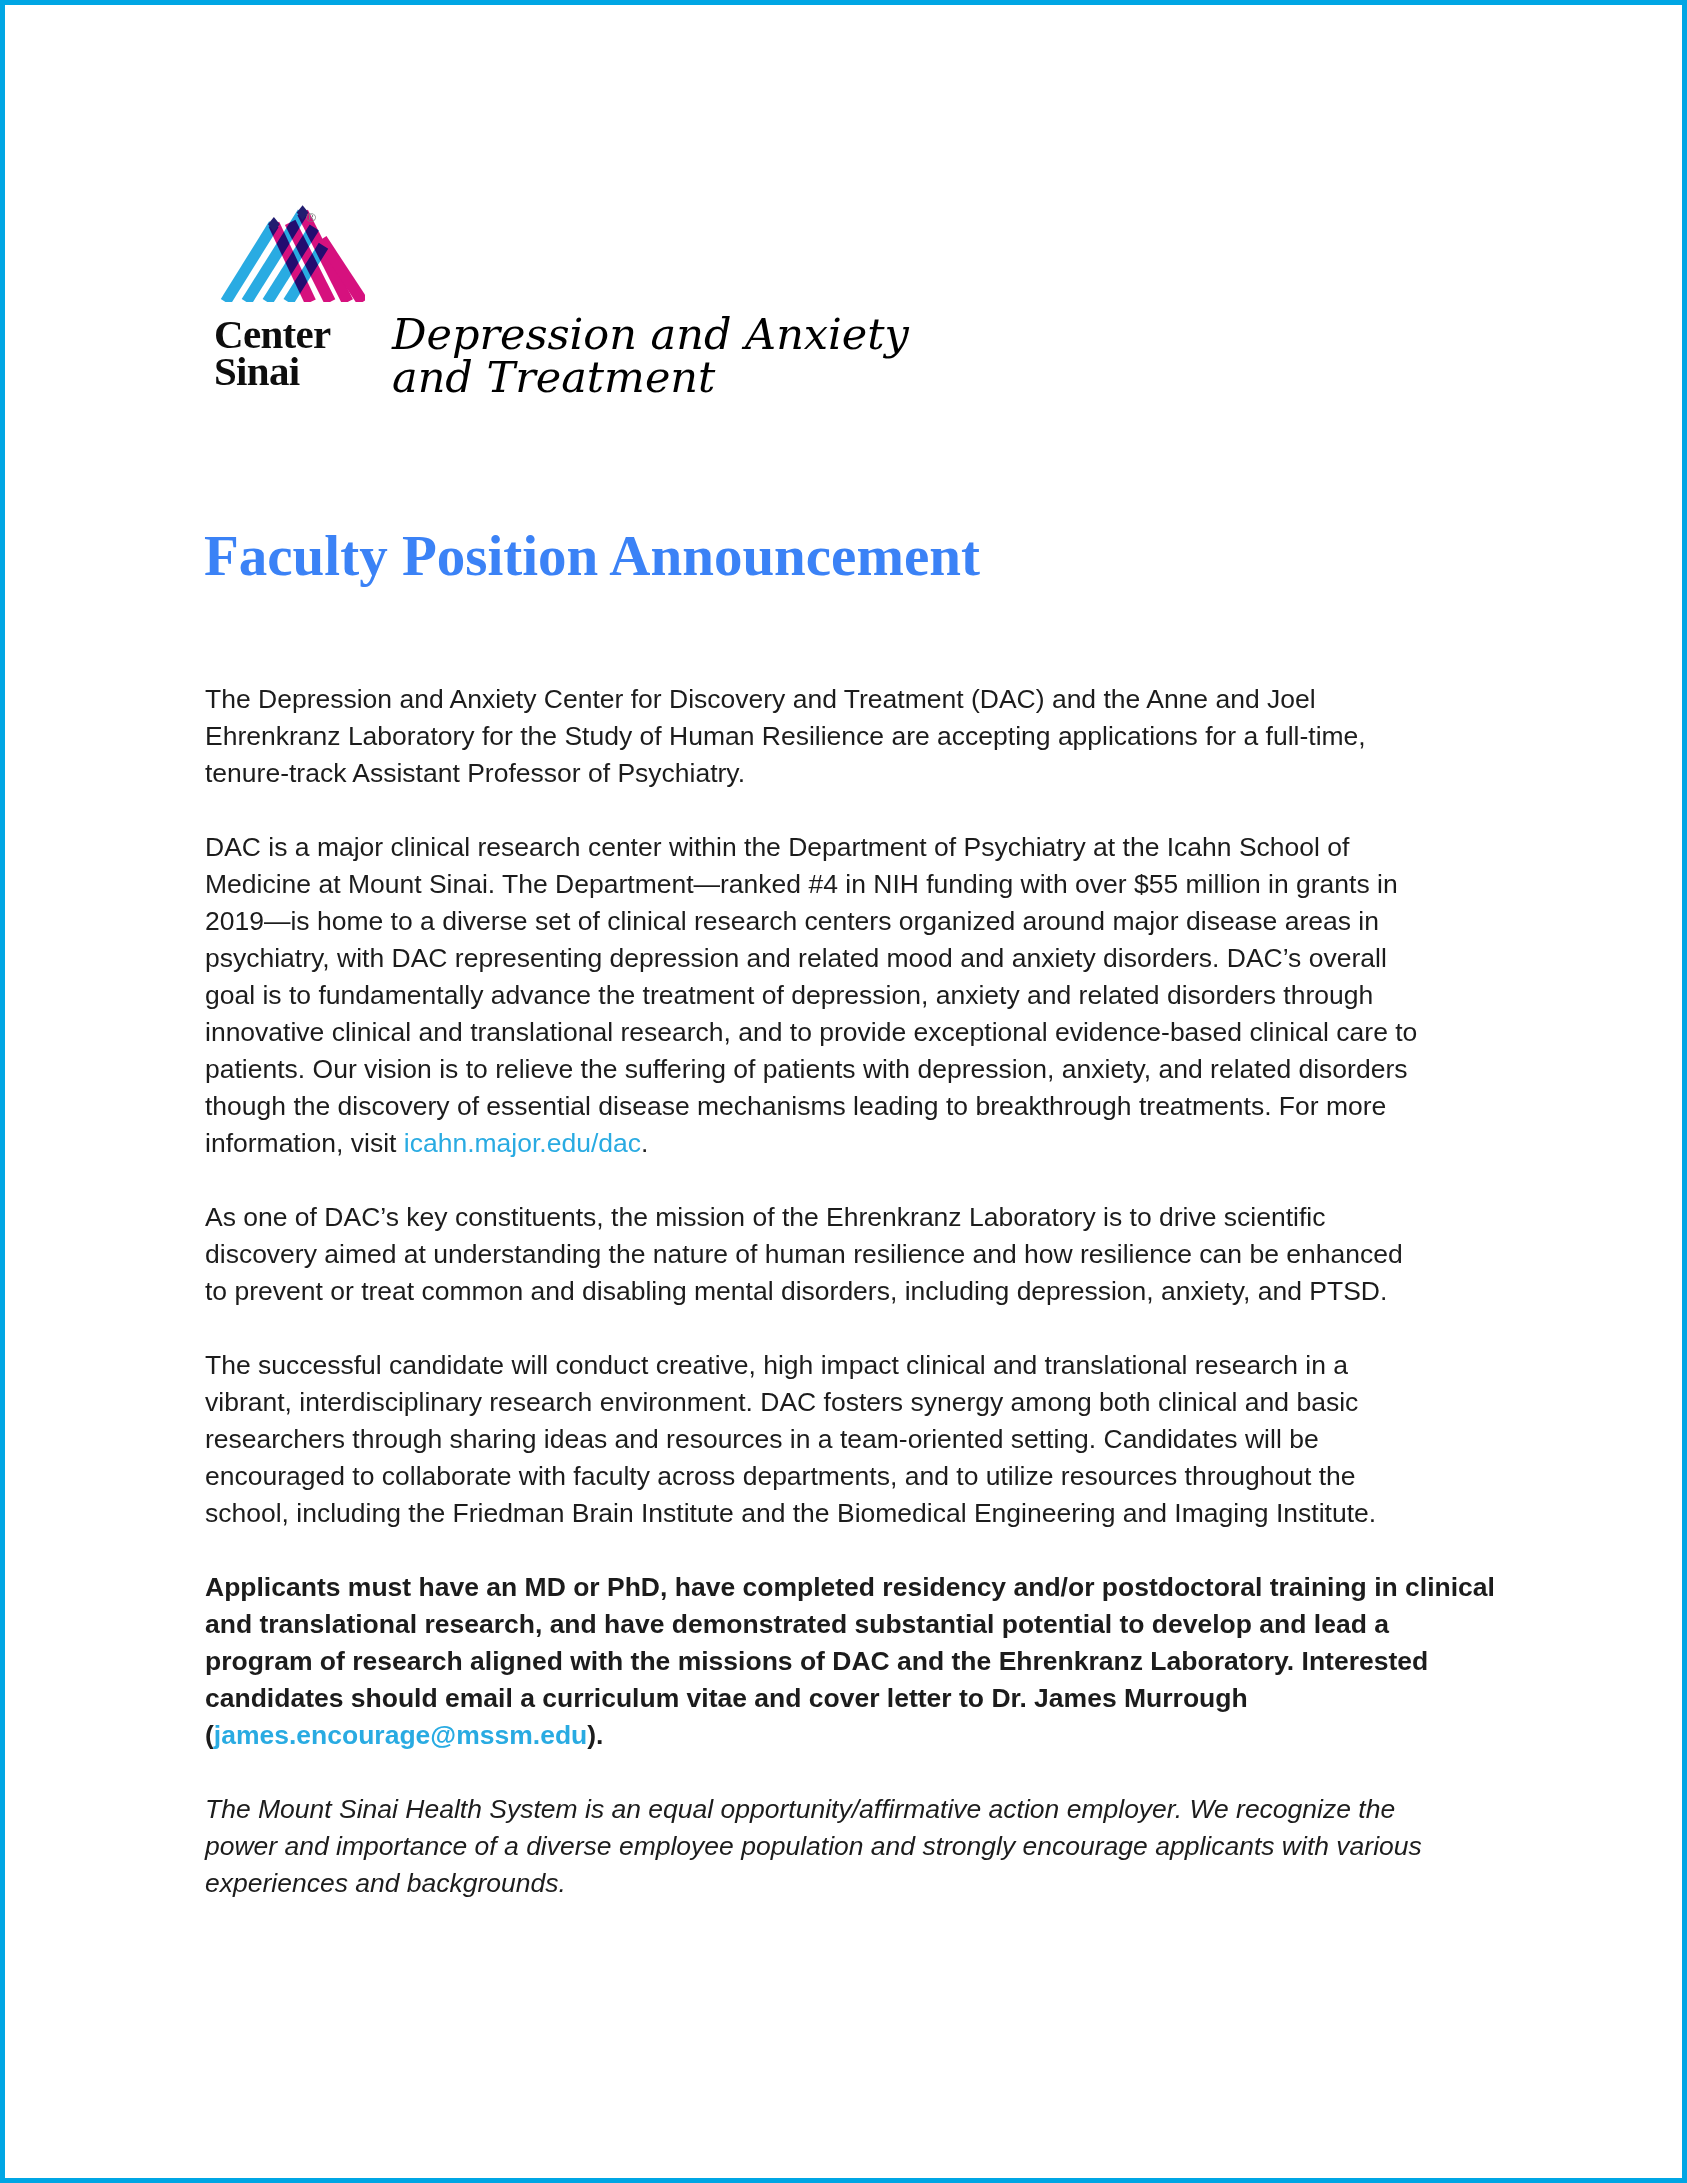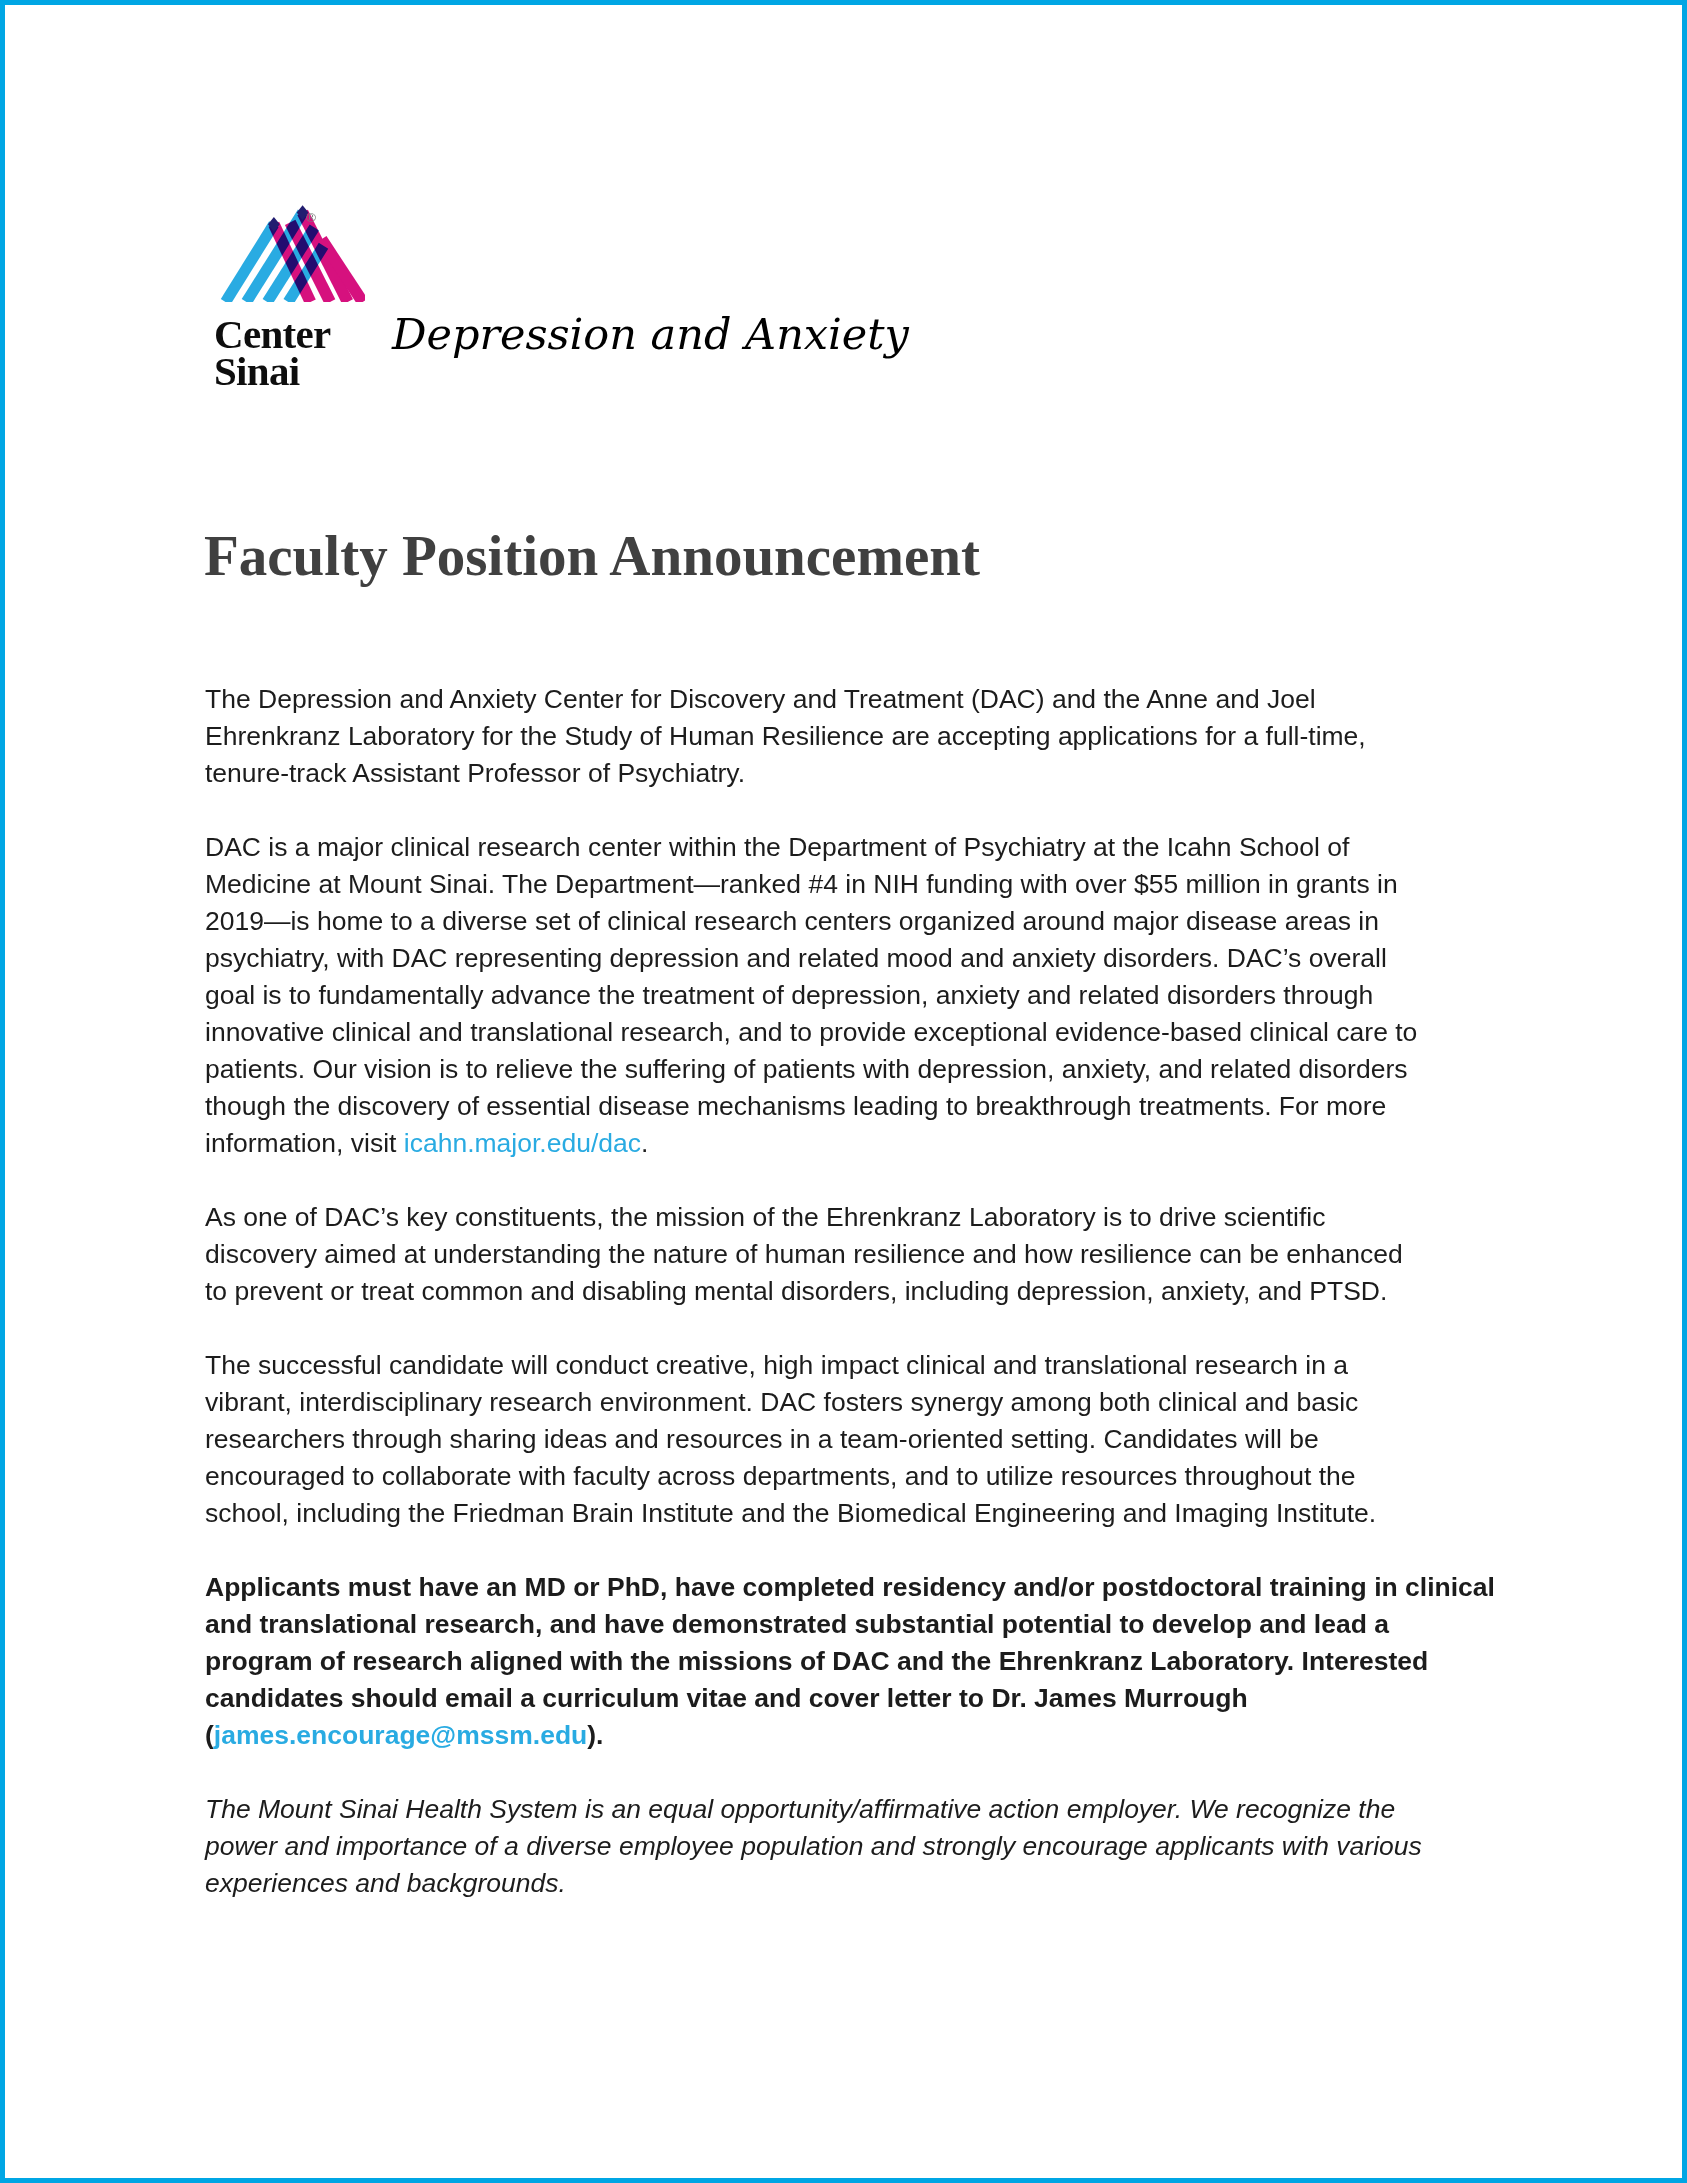--- a/index.html
+++ b/index.html
@@ -37,21 +37,21 @@
     font-size:43px;line-height:43px;
     color:#000000;
   }
   #org-name span{display:block;}
   
   #doc-title{
     position:absolute;left:204px;top:526px;
     font-family:"Liberation Serif",serif;
     font-weight:bold;
     font-size:57px;line-height:60px;
-    color:#404040;
+    color:#3b82f6;
     margin:0;
   }
   
   #paragraphs{
     position:absolute;left:205px;top:681px;width:1330px;
     font-size:26.5px;line-height:37px;
     color:#1c1c1c;
   }
   .para{
     margin:0 0 37px 0;
@@ -93,20 +93,21 @@
     <text x="131" y="27" style="font-family:'DejaVu Sans',sans-serif;font-size:20px;fill:#7d7d7d;">®</text>
   </svg>
 
   <div id="brand-wordmark">
     <span>Center</span>
     <span>Sinai</span>
   </div>
 
   <div id="org-name">
     <span>Depression and Anxiety</span>
+    <span>and Treatment</span>
   </div>
 
   <h1 id="doc-title">Faculty Position Announcement</h1>
 
   <div id="paragraphs" style="color: rgb(28, 28, 28);">
       <p class="para normal"><span>The Depression and Anxiety Center for Discovery and Treatment (DAC) and the Anne and Joel
 Ehrenkranz Laboratory for the Study of Human Resilience are accepting applications for a full-time,
 tenure-track Assistant Professor of Psychiatry.</span></p>
       <p class="para normal"><span>DAC is a major clinical research center within the Department of Psychiatry at the Icahn School of
 Medicine at Mount Sinai. The Department—ranked #4 in NIH funding with over $55 million in grants in

